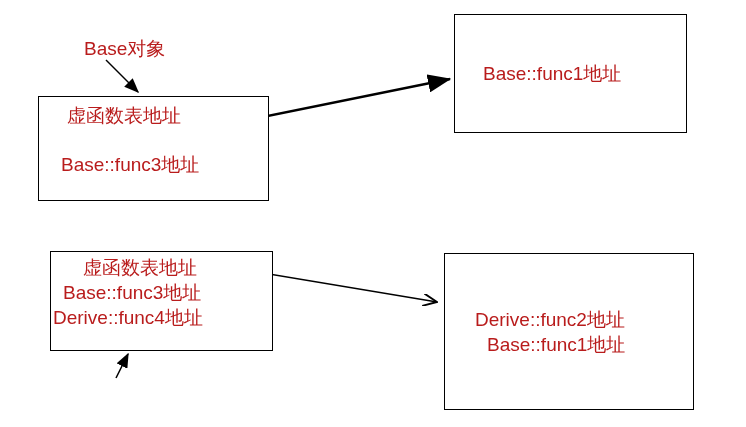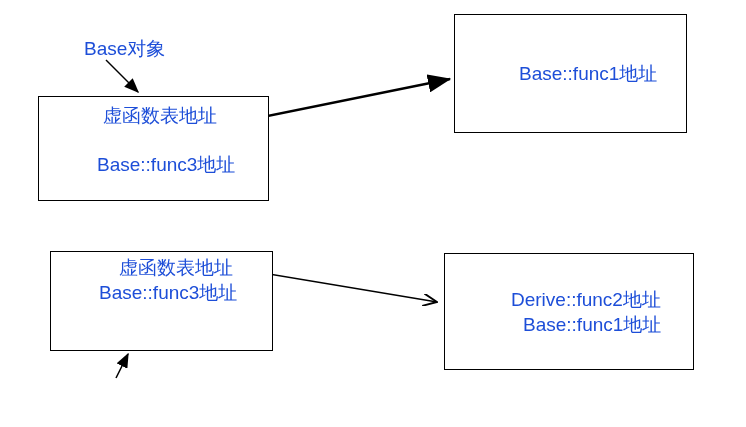--- a/index.html
+++ b/index.html
@@ -8,33 +8,32 @@
     padding: 0;
     background: #ffffff;
   }
   #canvas {
     position: relative;
     width: 746px;
     height: 427px;
     background: #ffffff;
     overflow: hidden;
     font-family: "Liberation Sans", "DejaVu Sans", sans-serif;
-    color: #1d4ed8;
+    color: #b91c1c;
   }
   
   .obj-box {
     position: absolute;
     box-sizing: border-box;
     border: 1px solid #000000;
     background: #ffffff;
     display: flex;
     flex-direction: column;
     justify-content: center;
     align-items: center;
-    padding-left: 36px;
   }
   .box-line {
     font-size: 19px;
     line-height: 25px;
     white-space: nowrap;
     letter-spacing: 0px;
   }
   
   #box-base-object {
     left: 38px;  top: 96px;
@@ -68,21 +67,21 @@
   }
   #box-derive-object .box-line {
     align-self: flex-start;
   }
   #box-derive-object .box-line.l1 { margin-top: 3px; margin-left: 32px; }
   #box-derive-object .box-line.l2 { margin-left: 12px; }
   #box-derive-object .box-line.l3 { margin-left: 2px; }
   
   #box-derive-vtable {
     left: 444px; top: 253px;
-    width: 250px; height: 117px;
+    width: 250px; height: 157px;
   }
   #box-derive-vtable .box-line {
     align-self: flex-start;
   }
   #box-derive-vtable .box-line.l1 { margin-left: 30px; }
   #box-derive-vtable .box-line.l2 { margin-left: 42px; }
 
   
   .callout {
     position: absolute;
@@ -136,20 +135,21 @@
     <div class="box-line second">Base::func3地址</div>
   </div>
 
   <div class="obj-box" id="box-base-vtable">
     <div class="box-line l1">Base::func1地址</div>
   </div>
 
   <div class="obj-box" id="box-derive-object">
     <div class="box-line l1">虚函数表地址</div>
     <div class="box-line l2">Base::func3地址</div>
+    <div class="box-line l3">Derive::func4地址</div>
   </div>
 
   <div class="obj-box" id="box-derive-vtable">
     <div class="box-line l1">Derive::func2地址</div>
     <div class="box-line l2">Base::func1地址</div>
   </div>
 
 </div>
 
 </body></html>

